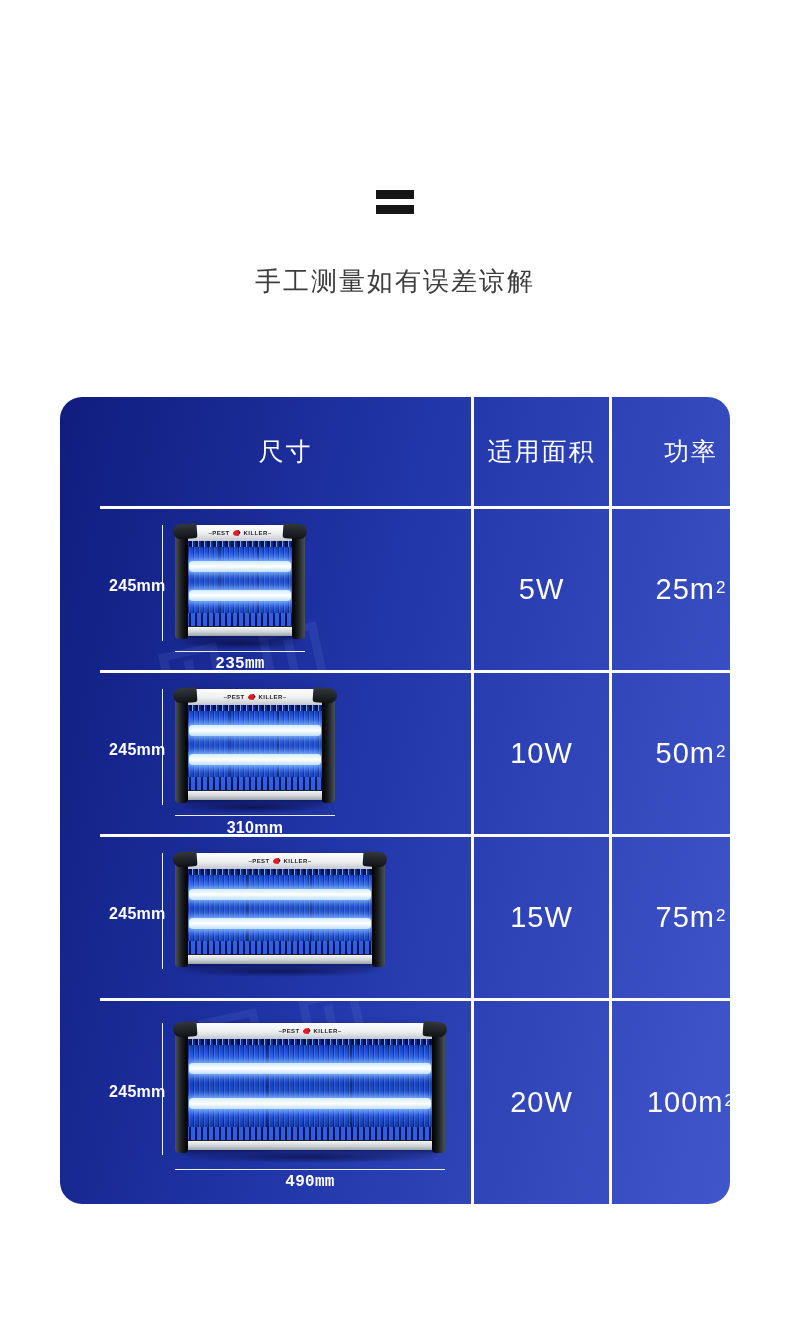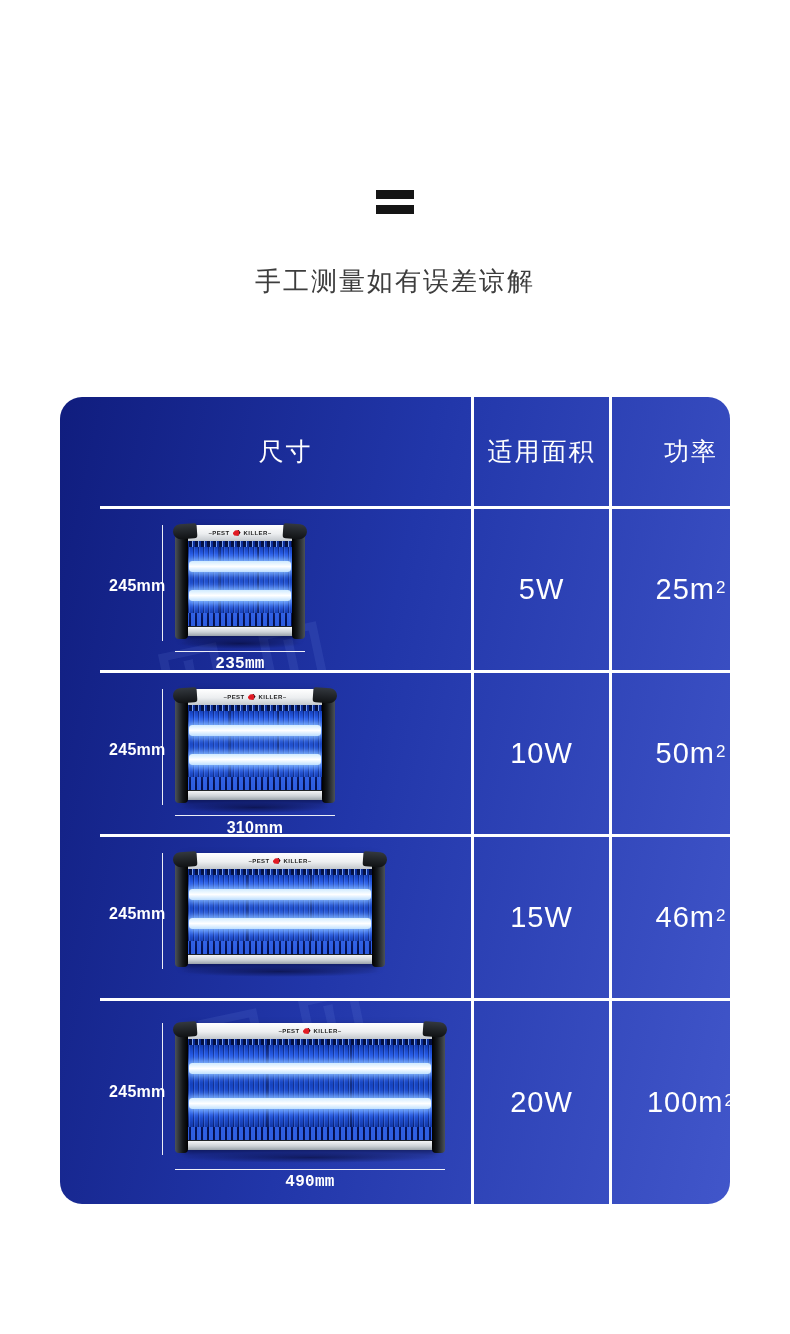--- a/index.html
+++ b/index.html
@@ -217,21 +217,21 @@
           <div class="tube tube-2"></div>
         </div>
         <div class="lamp-bottom"></div>
       </div>
     </div>
   </div>
   <div class="cell val">
       <span>15W</span>
     </div>
   <div class="cell val">
-      <span>46m</span>
+      <span>75m</span>
       <sup>2</sup>
     </div>
 
   <div class="cell size-cell r4">
     <span class="wm" style="left:90px;top:-18px;">贝贝</span>
     <span class="h-label">245mm</span>
     <span class="vline"></span>
     <div class="lamp w4">
       <div class="lamp-shadow"></div>
       <div class="cap cap-l"></div>

